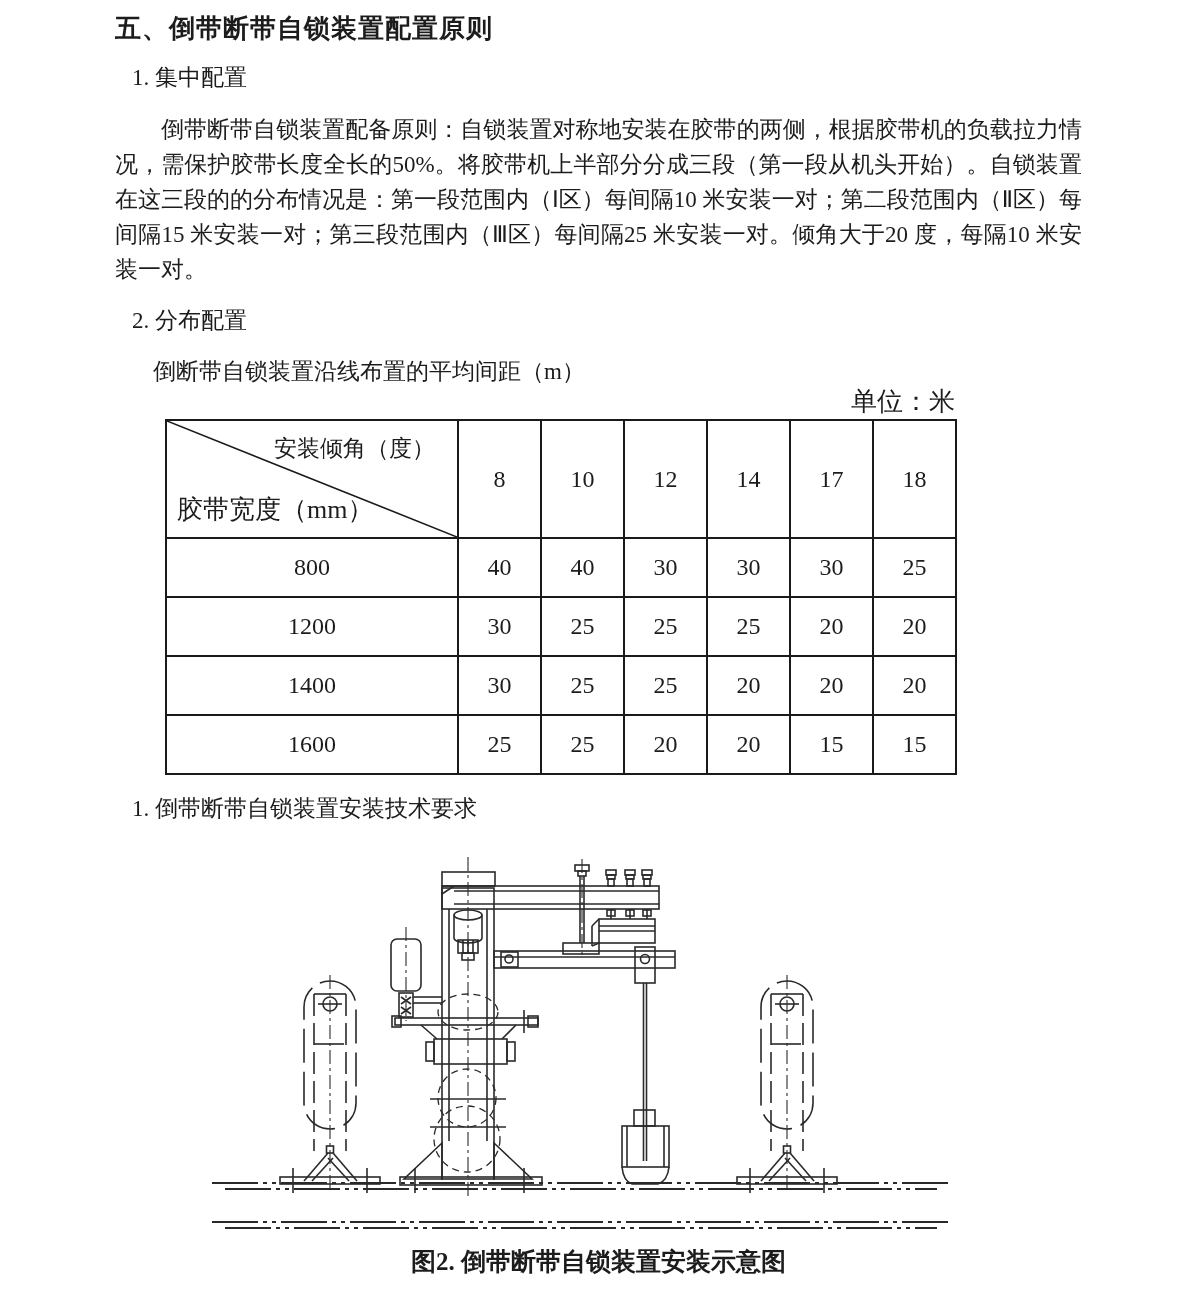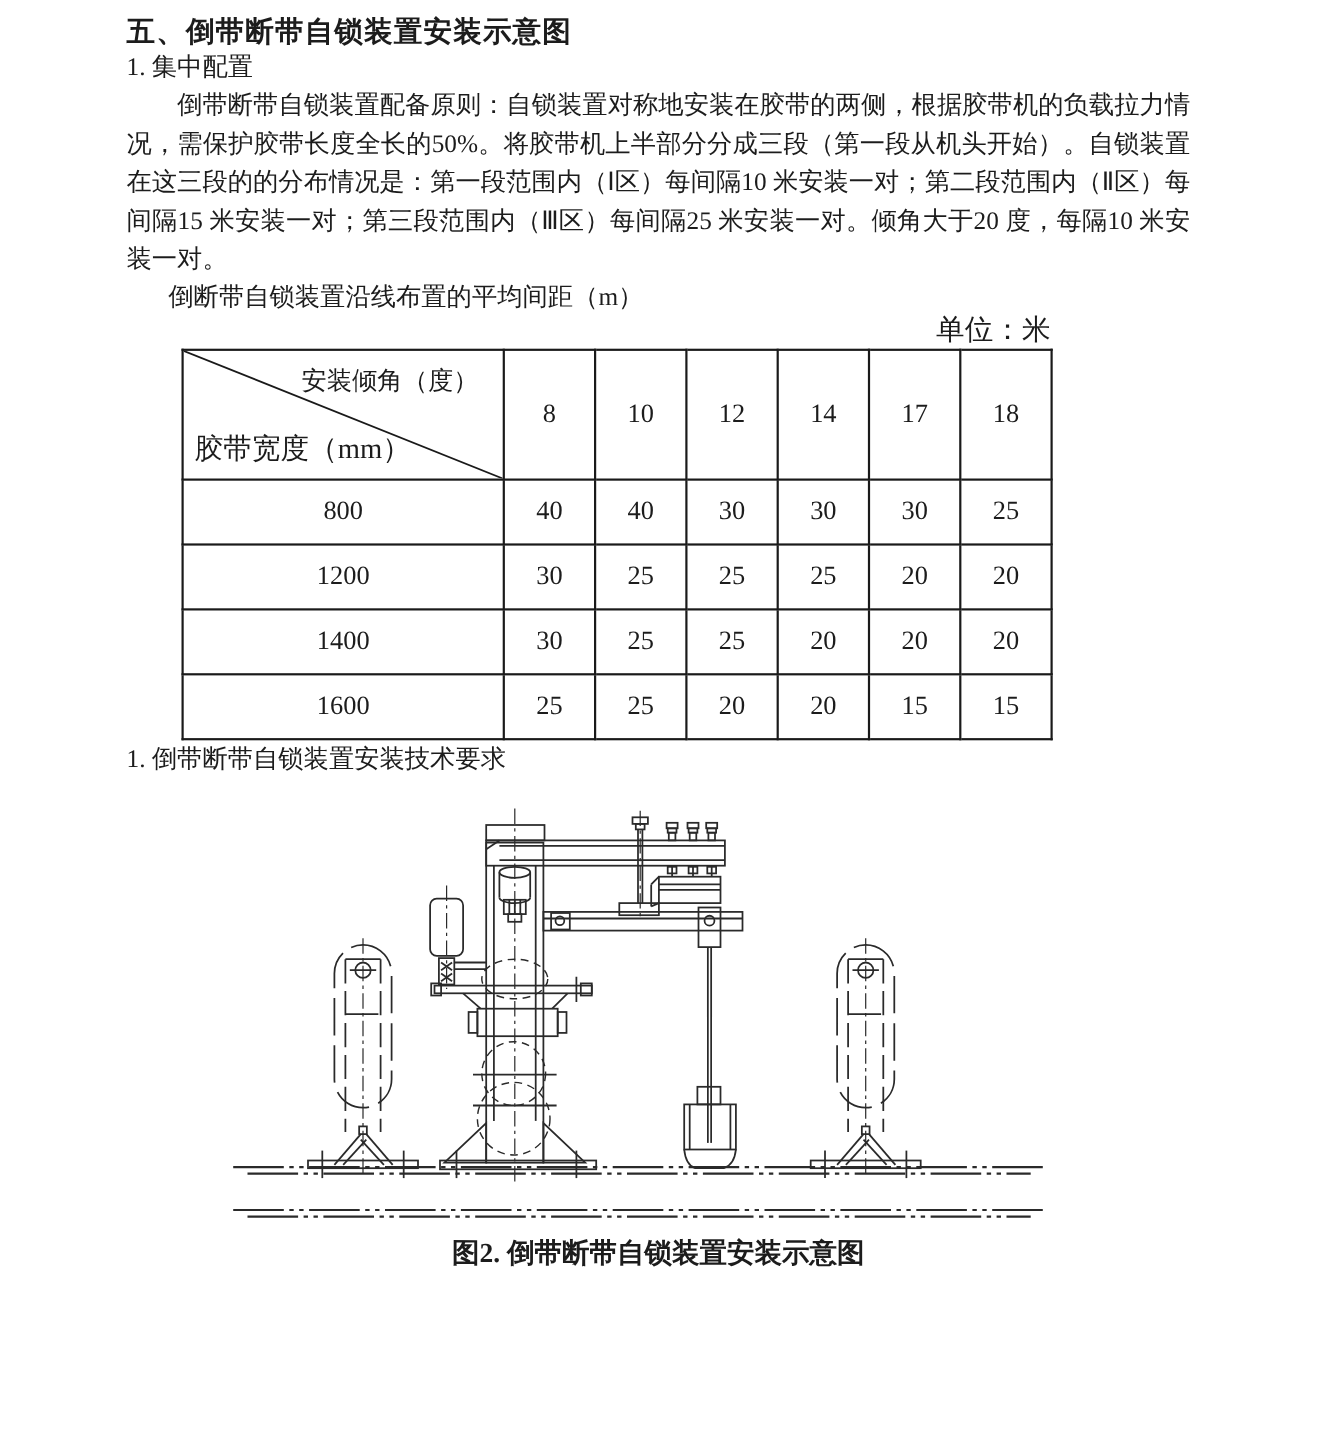--- a/index.html
+++ b/index.html
@@ -9,21 +9,21 @@
     -webkit-font-smoothing:antialiased;
   }
   .page{position:relative;width:1200px;height:1307px;overflow:hidden;background:#fff;}
   .content{padding:12px 118px 0 115px;}
 
   .sec-heading{
     font-family:"Liberation Sans", sans-serif;
     font-size:26px;line-height:32px;font-weight:bold;margin:0;
     letter-spacing:1px;
   }
-  .num-item{font-size:23px;line-height:34px;margin:0;}
+  .num-item{font-size:23px;line-height:34px;margin:17px;}
   .para{
     font-size:23px;line-height:35px;margin:0;
     text-align:justify;text-indent:2em;
   }
   .tbl-caption{font-size:23px;line-height:34px;margin:0;padding-left:38px;}
   .unit-label{
     width:840px;text-align:right;font-size:26px;line-height:26px;margin:0 0 4px 0;
   }
 
   table.dist{
@@ -60,23 +60,24 @@
   .dot7{stroke-dasharray:7 5;stroke-width:1.3px;}
   .cl{stroke-dasharray:14 4 3 4;stroke-width:1.1px;}
   .gnd{stroke-dasharray:46 5 4 5 4 5;stroke-width:2px;}
 </style>
 </head>
 <body>
 
 <div class="page">
   <div class="content">
 
-    <h2 class="sec-heading">五、倒带断带自锁装置安装示意图</h2>
+    <h2 class="sec-heading">五、倒带断带自锁装置配置原则</h2>
     <p class="num-item">1. 集中配置</p>
     <p class="para">倒带断带自锁装置配备原则：自锁装置对称地安装在胶带的两侧，根据胶带机的负载拉力情况，需保护胶带长度全长的50%。将胶带机上半部分分成三段（第一段从机头开始）。自锁装置在这三段的的分布情况是：第一段范围内（Ⅰ区）每间隔10 米安装一对；第二段范围内（Ⅱ区）每间隔15 米安装一对；第三段范围内（Ⅲ区）每间隔25 米安装一对。倾角大于20 度，每隔10 米安装一对。</p>
+    <p class="num-item">2. 分布配置</p>
     <p class="tbl-caption">倒断带自锁装置沿线布置的平均间距（m）</p>
     <p class="unit-label">单位：米</p>
 
     <table class="dist">
       <colgroup>
         <col style="width:292px">
           <col style="width:83px">
           <col style="width:83px">
         <col style="width:83px">
           <col style="width:83px">

